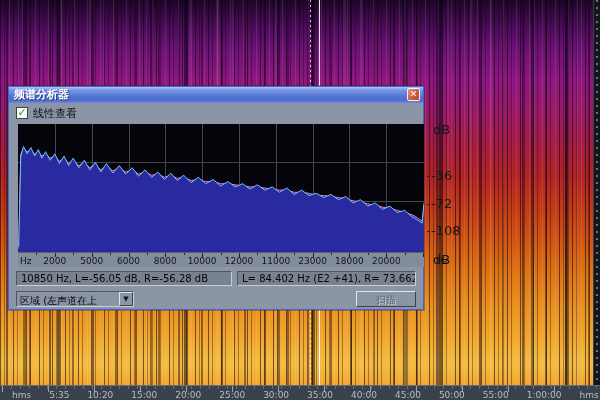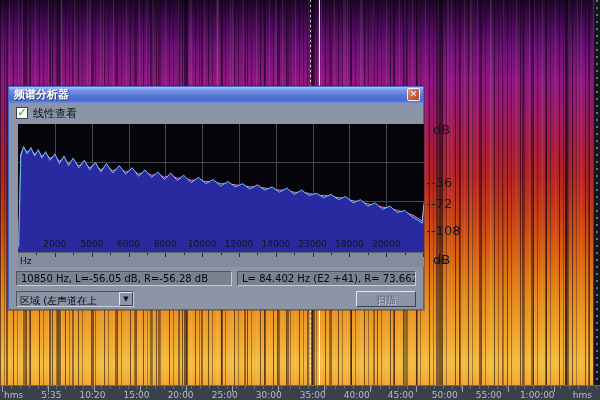--- a/index.html
+++ b/index.html
@@ -30,22 +30,22 @@
     background-size:2px 100%;background-position:2px 0;background-repeat:no-repeat,repeat;}
 
   
   .ruler{position:absolute;left:0;right:0;bottom:0;height:15px;background:#3b414b;
     border-top:1px solid #646c78;box-sizing:border-box;}
   .ruler-ticks{position:absolute;left:2px;right:2px;top:0;height:6px;
     background:
       repeating-linear-gradient(90deg,#9aa2ae 0 1px,rgba(0,0,0,0) 1px 46px),
       repeating-linear-gradient(90deg,rgba(106,114,126,.9) 0 1px,rgba(0,0,0,0) 1px 9px);
     background-size:100% 6px,100% 3px;background-repeat:no-repeat;}
-  .ruler-labels{position:absolute;left:4px;right:8px;bottom:0;display:flex;
-    justify-content:space-between;color:#b6bcc6;font-size:9px;line-height:9px;}
+  .ruler-labels{position:absolute;left:12px;right:8px;bottom:0;display:flex;
+    justify-content:flex-start;color:#b6bcc6;font-size:9px;line-height:9px;gap:18px;}
 
   
   .dialog{position:absolute;left:8px;top:86px;width:416px;height:224px;box-sizing:border-box;
     background:#8b95a5;border:1px solid #4862c8;box-shadow:0 0 0 1px rgba(30,40,90,.35);}
   .titlebar{height:16px;background:linear-gradient(180deg,#b2c6f4 0%,#7a98e6 18%,#5578d4 55%,#4a6ace 82%,#6e8ade 100%);
     position:relative;display:flex;align-items:center;}
   .title{color:#fff;font-size:11px;font-weight:bold;padding-left:5px;line-height:16px;
     text-shadow:1px 1px 1px rgba(20,30,80,.6);}
   .close{position:absolute;right:3px;top:1px;width:13px;height:13px;border-radius:2px;
     background:linear-gradient(135deg,#eb9a88 0%,#d4604a 45%,#b8432f 100%);
@@ -76,21 +76,21 @@
   .db-top{position:absolute;top:-2px;left:9px;}
   .db-bottom{position:absolute;bottom:0px;left:9px;}
   .db-tick{position:absolute;left:3px;white-space:nowrap;}
   .db-tick::before{content:"";display:inline-block;width:3px;height:1px;background:#20242c;
     vertical-align:middle;margin-right:1px;}
 
   .hz-axis{grid-column:1;grid-row:2;position:relative;background:#828c9b;font-size:9px;color:#10141c;
     border-top:1px solid #5a626e;box-sizing:border-box;}
   .hz-start{position:absolute;left:2px;bottom:1px;}
   .hz-end{position:absolute;right:-24px;bottom:1px;}
-  .hz-tick{position:absolute;bottom:18px;transform:translateX(-50%);text-align:right;}
+  .hz-tick{position:absolute;bottom:1px;transform:translateX(-50%);text-align:right;}
   .hz-dash{position:absolute;top:0;width:1px;background:#20242c;}
 
   
   .status-row{margin:4px 7px 0;display:flex;gap:5px;}
   .field{height:15px;box-sizing:border-box;background:#79828f;border:1px solid;
     border-color:#4e5662 #c6cedb #c6cedb #4e5662;font-size:10px;color:#04070c;
     padding:1px 4px 0;white-space:nowrap;overflow:hidden;}
   .field.left{flex:0 0 216px;}
   .field.right{flex:1;}
 
@@ -172,34 +172,34 @@
         <svg viewBox="0 0 406 128" preserveAspectRatio="none">
             <path d="M0,128 L0.7,124.8 L2.8,29.9 L5.5,24.5 L9.2,27.7 L12.9,25.6 L16.6,29.9 L20.3,27.7 L23.9,32.0 L27.6,29.9 L32.2,34.1 L36.8,32.0 L41.4,37.3 L46.0,34.1 L50.6,39.5 L55.2,36.3 L60.8,41.6 L66.3,38.4 L71.8,43.7 L77.3,40.5 L82.9,45.9 L88.4,41.6 L94.8,46.9 L101.3,43.7 L107.7,48.0 L114.2,45.9 L120.6,50.1 L127.0,48.0 L133.5,51.2 L139.9,50.1 L146.4,53.3 L152.8,51.2 L159.3,54.4 L165.7,53.3 L173.1,56.5 L180.4,55.5 L187.8,57.6 L195.2,57.6 L202.5,59.7 L209.9,59.7 L217.3,60.8 L224.6,61.9 L232.0,62.9 L239.4,62.9 L246.7,64.0 L254.1,65.1 L261.5,66.1 L268.8,66.1 L276.2,68.3 L283.6,68.3 L290.9,69.3 L298.3,71.5 L305.7,71.5 L313.0,72.5 L320.4,73.6 L327.7,74.7 L335.1,76.8 L342.5,77.9 L349.8,80.0 L357.2,81.1 L364.6,83.2 L371.9,84.3 L379.3,86.4 L386.7,88.5 L394.0,90.7 L399.6,93.9 L404.2,97.1 L406.0,81.1 L406,128 Z" fill="#222286"></path>
             <polyline points="0.7,124.8 2.8,29.9 5.5,24.5 9.2,27.7 12.9,25.6 16.6,29.9 20.3,27.7 23.9,32.0 27.6,29.9 32.2,34.1 36.8,32.0 41.4,37.3 46.0,34.1 50.6,39.5 55.2,36.3 60.8,41.6 66.3,38.4 71.8,43.7 77.3,40.5 82.9,45.9 88.4,41.6 94.8,46.9 101.3,43.7 107.7,48.0 114.2,45.9 120.6,50.1 127.0,48.0 133.5,51.2 139.9,50.1 146.4,53.3 152.8,51.2 159.3,54.4 165.7,53.3 173.1,56.5 180.4,55.5 187.8,57.6 195.2,57.6 202.5,59.7 209.9,59.7 217.3,60.8 224.6,61.9 232.0,62.9 239.4,62.9 246.7,64.0 254.1,65.1 261.5,66.1 268.8,66.1 276.2,68.3 283.6,68.3 290.9,69.3 298.3,71.5 305.7,71.5 313.0,72.5 320.4,73.6 327.7,74.7 335.1,76.8 342.5,77.9 349.8,80.0 357.2,81.1 364.6,83.2 371.9,84.3 379.3,86.4 386.7,88.5 394.0,90.7 399.6,93.9 404.2,97.1 406.0,81.1" fill="none" stroke="#ee7ac8" stroke-width="1"></polyline>
             <path d="M0,128 L0.7,122.7 L2.8,32.0 L5.5,22.4 L9.2,29.9 L12.9,23.5 L16.6,32.0 L20.3,25.6 L23.9,34.1 L27.6,27.7 L32.2,36.3 L36.8,29.9 L41.4,39.5 L46.0,32.0 L50.6,41.6 L55.2,34.1 L60.8,43.7 L66.3,36.3 L71.8,45.9 L77.3,38.4 L82.9,48.0 L88.4,39.5 L94.8,49.1 L101.3,41.6 L107.7,50.1 L114.2,43.7 L120.6,52.3 L127.0,45.9 L133.5,53.3 L139.9,48.0 L146.4,55.5 L152.8,49.1 L159.3,56.5 L165.7,51.2 L173.1,58.7 L180.4,53.3 L187.8,59.7 L195.2,55.5 L202.5,61.9 L209.9,57.6 L217.3,62.9 L224.6,59.7 L232.0,65.1 L239.4,60.8 L246.7,66.1 L254.1,62.9 L261.5,68.3 L268.8,64.0 L276.2,70.4 L283.6,66.1 L290.9,71.5 L298.3,69.3 L305.7,73.6 L313.0,70.4 L320.4,75.7 L327.7,72.5 L335.1,78.9 L342.5,75.7 L349.8,82.1 L357.2,78.9 L364.6,85.3 L371.9,82.1 L379.3,88.5 L386.7,86.4 L394.0,92.8 L399.6,96.0 L404.2,99.2 L406.0,78.9 L406,128 Z" fill="#2a2aa0"></path>
             <polyline points="0.7,122.7 2.8,32.0 5.5,22.4 9.2,29.9 12.9,23.5 16.6,32.0 20.3,25.6 23.9,34.1 27.6,27.7 32.2,36.3 36.8,29.9 41.4,39.5 46.0,32.0 50.6,41.6 55.2,34.1 60.8,43.7 66.3,36.3 71.8,45.9 77.3,38.4 82.9,48.0 88.4,39.5 94.8,49.1 101.3,41.6 107.7,50.1 114.2,43.7 120.6,52.3 127.0,45.9 133.5,53.3 139.9,48.0 146.4,55.5 152.8,49.1 159.3,56.5 165.7,51.2 173.1,58.7 180.4,53.3 187.8,59.7 195.2,55.5 202.5,61.9 209.9,57.6 217.3,62.9 224.6,59.7 232.0,65.1 239.4,60.8 246.7,66.1 254.1,62.9 261.5,68.3 268.8,64.0 276.2,70.4 283.6,66.1 290.9,71.5 298.3,69.3 305.7,73.6 313.0,70.4 320.4,75.7 327.7,72.5 335.1,78.9 342.5,75.7 349.8,82.1 357.2,78.9 364.6,85.3 371.9,82.1 379.3,88.5 386.7,86.4 394.0,92.8 399.6,96.0 404.2,99.2 406.0,78.9" fill="none" stroke="#6cc4f2" stroke-width="1"></polyline>
           </svg>
       </div>
       <div class="db-axis">
         <span class="db-top">dB</span>
         <span class="db-bottom">dB</span>
-      <span class="db-tick" style="top: 51px;">-36</span>
+      <span class="db-tick" style="top: 44px;">-36</span>
           <span class="db-tick" style="top: 71.8px;">-72</span>
           <span class="db-tick" style="top: 99px;">-108</span>
         </div>
       <div class="hz-axis">
         <span class="hz-start">Hz</span>
         <span class="hz-end">Hz</span>
       <span class="hz-tick" style="left: 36.8px;">2000</span>
           <span class="hz-tick" style="left: 73.7px;">5000</span>
           <span class="hz-tick" style="left: 110.5px;">6000</span>
           <span class="hz-tick" style="left: 147.3px;">8000</span>
           <span class="hz-tick" style="left: 184.1px;">10000</span>
           <span class="hz-tick" style="left: 221px;">12000</span>
-          <span class="hz-tick" style="left: 257.8px;">14000</span>
+          <span class="hz-tick" style="left: 257.8px;">11000</span>
           <span class="hz-tick" style="left: 294.6px;">23000</span>
           <span class="hz-tick" style="left: 331.4px;">18000</span>
           <span class="hz-tick" style="left: 368.3px;">20000</span>
           <div class="hz-dash" style="left: 18.4px; height: 2px;"></div>
           <div class="hz-dash" style="left: 36.8px; height: 4px;"></div>
           <div class="hz-dash" style="left: 55.2px; height: 2px;"></div>
           <div class="hz-dash" style="left: 73.7px; height: 4px;"></div>
           <div class="hz-dash" style="left: 92.1px; height: 2px;"></div>
           <div class="hz-dash" style="left: 110.5px; height: 4px;"></div>
           <div class="hz-dash" style="left: 128.9px; height: 2px;"></div>

